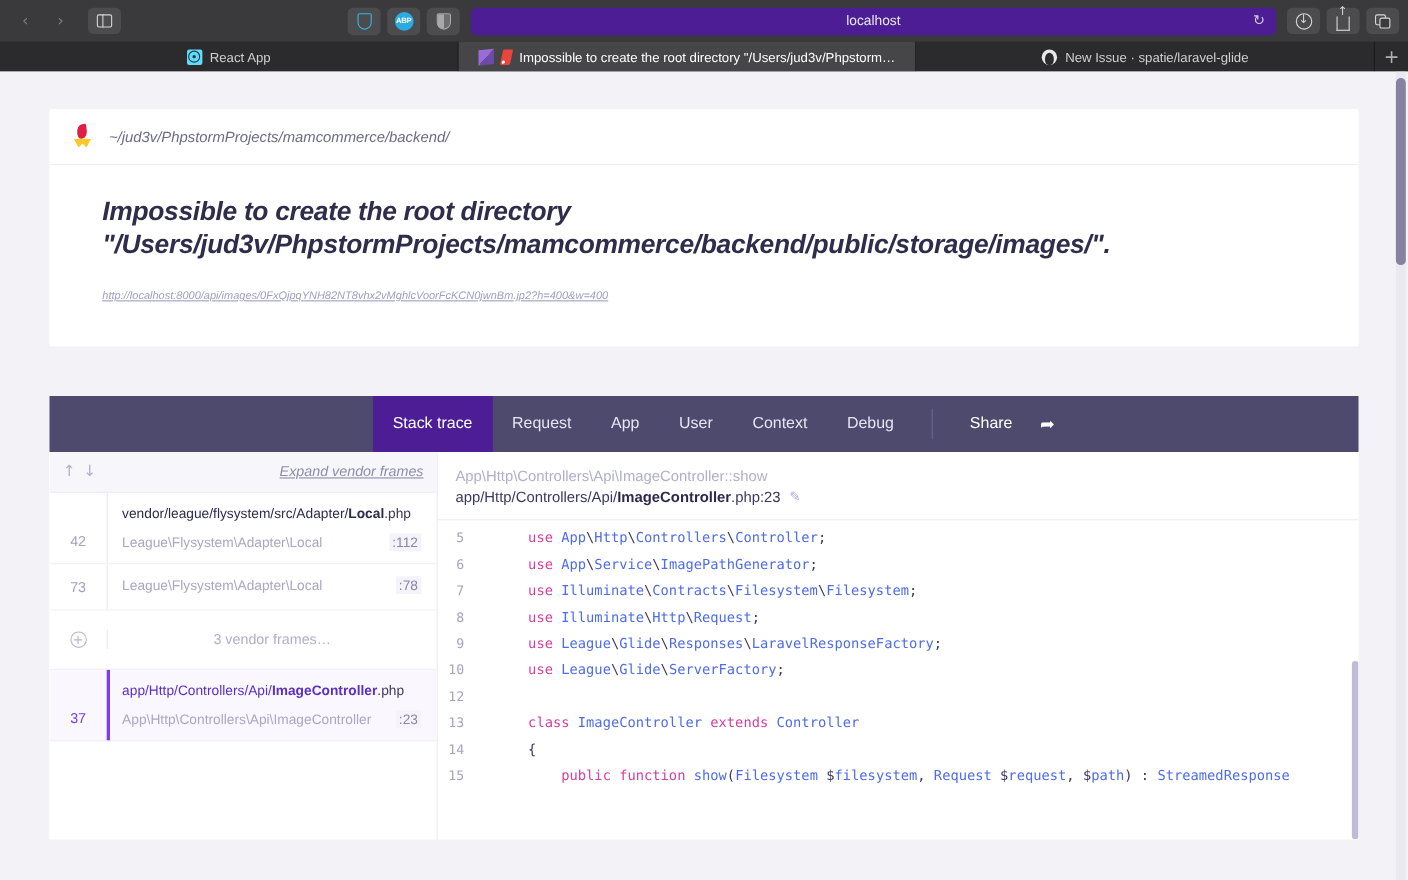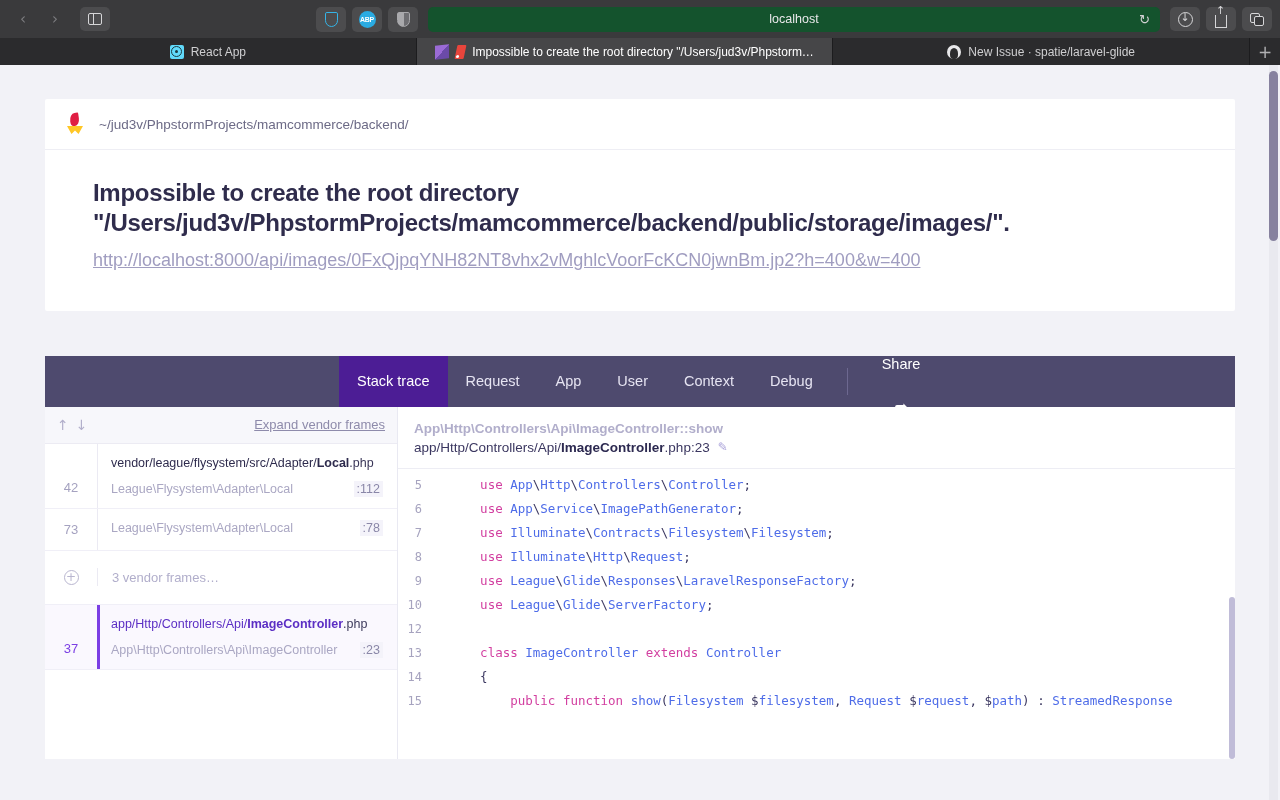--- a/index.html
+++ b/index.html
@@ -46,21 +46,21 @@
     width: 17px; height: 17px; border-radius: 50%; background: #2aabe2;
     color: #fff; font-size: 7px; font-weight: bold; line-height: 17px; text-align: center;
     letter-spacing: -0.2px;
   }
   .shield-gray {
     width: 13px; height: 15px; border-radius: 2px 2px 7px 7px;
     background: linear-gradient(90deg, #a9a9ac 0 50%, #6e6e72 50% 100%);
     border: 1.5px solid #a9a9ac;
   }
   .url-bar {
-    flex: 1; height: 25px; background: #14532d; border-radius: 5px;
+    flex: 1; height: 25px; background: #4c1d95; border-radius: 5px;
     display: flex; align-items: center; justify-content: center; position: relative;
     margin: 0 4px;
   }
   .url-text { color: #e8e8ea; font-size: 12.5px; }
   .reload-icon {
     position: absolute; right: 10px; color: #d0d0d2; font-size: 13px;
     font-family: "DejaVu Sans", sans-serif;
   }
   .right-group { display: flex; gap: 6px; }
   .dl-icon {
@@ -134,21 +134,21 @@
   .new-tab {
     width: 30px; display: flex; align-items: center; justify-content: center;
     color: #b0b0b2; font-size: 17px; font-family: "DejaVu Sans", sans-serif;
   }
 
   
   .page { background: #f2f2f7; height: 735px; position: relative; overflow: hidden; }
   .container { width: 1190px; margin: 0 auto; }
 
   
-  .exc-card { background: #fff; margin-top: 34px; border-radius: 2px; }
+  .exc-card { background: #fff; margin-top: 34px; border-radius: 2px; font-style: italic; }
   .exc-path-row {
     display: flex; align-items: center; gap: 16px;
     padding: 14px 22px; border-bottom: 1px solid #eeeef4;
   }
   .flare-logo { width: 16px; height: 22px; position: relative; }
   .flare-top {
     position: absolute; top: 0; left: 3px; width: 9px; height: 13px;
     background: #e01e43; border-radius: 60% 10% 55% 35%;
     transform: rotate(-8deg);
   }
@@ -160,56 +160,56 @@
   .exc-body { padding: 28px 48px 40px 48px; }
   .exc-class {
     font-size: 25px; color: #a7a4c4; font-weight: 400; letter-spacing: -0.2px;
     margin-bottom: 9px;
   }
   .exc-msg {
     font-size: 24px; color: #2f2c4c; font-weight: bold; line-height: 1.27;
     letter-spacing: -0.3px;
   }
   .exc-url {
-    display: block; margin-top: 11px; font-size: 18px;
+    display: block; margin-top: 25px; font-size: 10px;
     color: #a09dc0; text-decoration: underline;
   }
 
   
   .trace-wrap { margin-top: 45px; }
   .nav {
     background: #4e4a6e; height: 51px; display: flex; align-items: stretch;
     padding-left: 294px;
   }
   .nav-tab {
     display: flex; align-items: center; padding: 0 18px; font-size: 14.5px;
     color: #e6e4f2; cursor: pointer;
   }
   .nav-tab.active { background: #4c1d95; color: #fff; font-weight: 500; }
   .nav-sep { width: 1px; background: #6d6890; margin: 12px 16px; }
   .nav-share {
     display: flex; align-items: center; gap: 25px; padding: 0 18px;
-    font-size: 14.5px; color: #fff; flex-direction: column;
+    font-size: 14.5px; color: #fff;
   }
   .share-arrow { font-size: 16px; font-family: "DejaVu Sans", sans-serif; }
 
   
   .trace-body { display: flex; background: #fff; height: 352px; position: relative; }
   .frames {
     width: 353px; flex: none; border-right: 1px solid #e9e9f2;
     background: #fff; overflow: hidden;
   }
   .frames-head {
     height: 37px; background: #f7f7fb; border-bottom: 1px solid #ecebf3;
     display: flex; align-items: center; padding: 0 12px; justify-content: space-between;
   }
   .arrows { display: flex; gap: 7px; color: #b2afcb; font-size: 14px;
             font-family: "DejaVu Sans", sans-serif; }
   .expand-link {
-    font-size: 13px; color: #8e8bab; text-decoration: underline; cursor: pointer;
+    font-size: 13px; color: #8e8bab; text-decoration: underline; cursor: pointer; font-style: italic;
   }
   .frame {
     display: flex; border-bottom: 1px solid #f0eff7; min-height: 42px;
     cursor: pointer; position: relative;
   }
   .frame-num {
     width: 52px; flex: none; text-align: center; font-size: 13px; color: #a5a2c0;
     display: flex; align-items: flex-end; justify-content: center;
     padding-bottom: 13px;
   }
@@ -228,27 +228,27 @@
   .frame.selected .frame-num { color: #7b3fe4; }
   .frame.selected .frame-file { color: #5b2ec4; }
   .frame.selected .frame-file .dim { color: #3d3a5c; }
   .frame.vendor-collapsed { min-height: 54px; align-items: center; }
   .frame.vendor-collapsed .frame-num { align-items: center; padding-bottom: 0; }
   .plus-circle {
     width: 15px; height: 15px; border-radius: 50%; border: 1.5px solid #b9b6d0;
     color: #b9b6d0; font-size: 12px; line-height: 12px; text-align: center;
     font-family: "DejaVu Sans", sans-serif;
   }
-  .frame.vendor-collapsed .frame-main { padding: 0 14px; }
+  .frame.vendor-collapsed .frame-main { padding: 0 14px; text-align: center; }
   .vendor-text { font-size: 13px; color: #b1aecb; }
 
   
   .code-pane { flex: 1; overflow: hidden; position: relative; background: #fff; }
   .code-head { padding: 14px 16px 13px 16px; }
-  .code-sig { font-size: 13.5px; color: #b1aecb; margin-bottom: 4px; font-weight: bold; }
+  .code-sig { font-size: 13.5px; color: #b1aecb; margin-bottom: 4px; }
   .code-file { font-size: 13.5px; color: #3b3760; display: flex; align-items: center; gap: 8px; }
   .code-file b { font-weight: bold; color: #2c2950; }
   .pencil { color: #a79fd8; font-size: 12px; font-family: "DejaVu Sans", sans-serif; }
   .code-lines {
     border-top: 1px solid #ededf4; font-family: "DejaVu Sans Mono", monospace;
     font-size: 12.5px; padding-top: 4px;
   }
   .cl { display: flex; height: 24px; align-items: center; }
   .cl-num {
     width: 38px; flex: none; text-align: right; padding-right: 14px;

